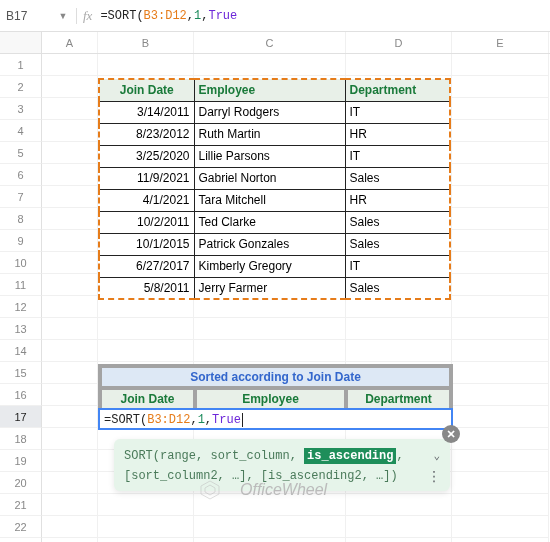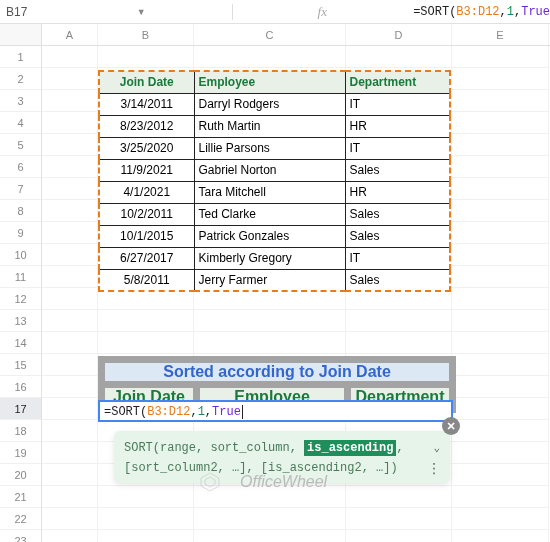--- a/index.html
+++ b/index.html
@@ -9,24 +9,23 @@
     font-size: 12px;
     background: #fff;
     width: 550px;
     height: 542px;
     overflow: hidden;
     position: relative;
   }
   .formula-bar {
     display: flex;
     align-items: center;
-    height: 24px;
+    height: 32px;
     border-bottom: 1px solid #e0e0e0;
     background: #fff;
-    justify-content: space-between;
   }
   .cell-ref {
     width: 56px;
     padding: 0 6px;
     font-size: 12px;
     color: #555;
   }
   .dropdown-icon {
     width: 14px;
     color: #888;
@@ -117,36 +116,36 @@
     padding: 0 4px;
     font-size: 12px;
     background: #fff;
   }
   .data-table th {
     background: #e8f0e8;
     color: #1a7a3a;
     font-weight: bold;
     text-align: center;
   }
-  .data-table .dcol-B { width: 95px; text-align: center; }
+  .data-table .dcol-B { width: 95px; text-align: right; }
   .data-table .dcol-C { width: 151px; text-align: left; }
   .data-table .dcol-D { width: 105px; text-align: left; }
   
   .sorted-table {
     position: absolute;
     left: 98px;
     top: 332px;
     border-collapse: collapse;
     z-index: 2;
   }
   .sorted-table th, .sorted-table td {
-    border: 7px solid #a3a3a3;
+    border: 4px solid #a3a3a3;
     height: 22px;
     padding: 0 4px;
-    font-size: 16px;
+    font-size: 12px;
     background: #fff;
   }
   .sorted-table .title-row th {
     background: #dde8f5;
     color: #3366cc;
     font-weight: bold;
     text-align: center;
     height: 22px;
   }
   .sorted-table .header-row th {

